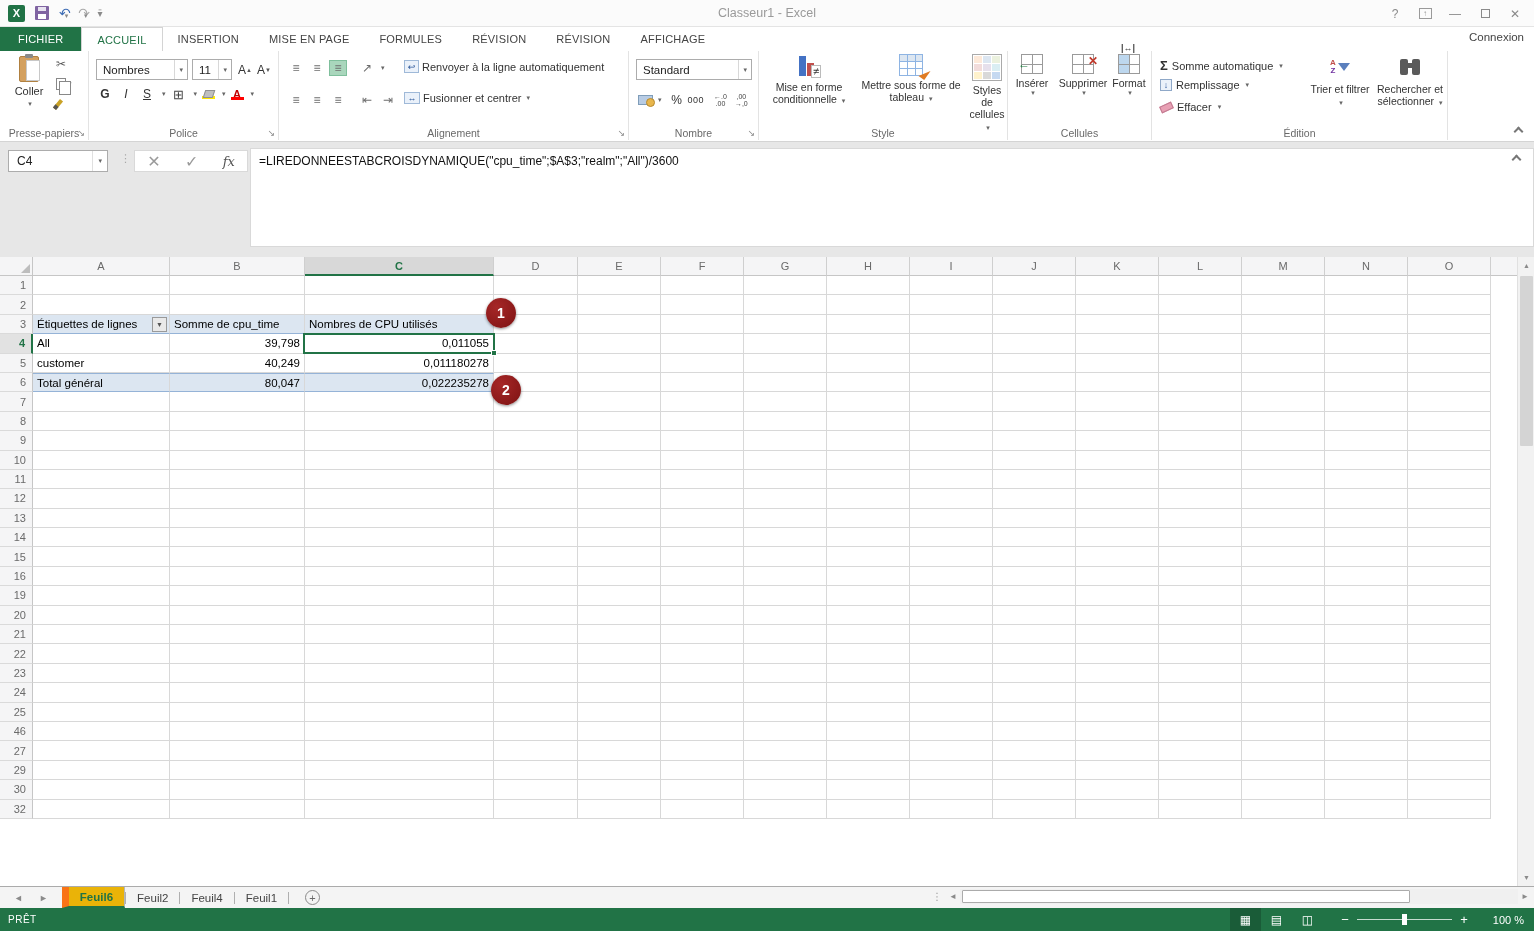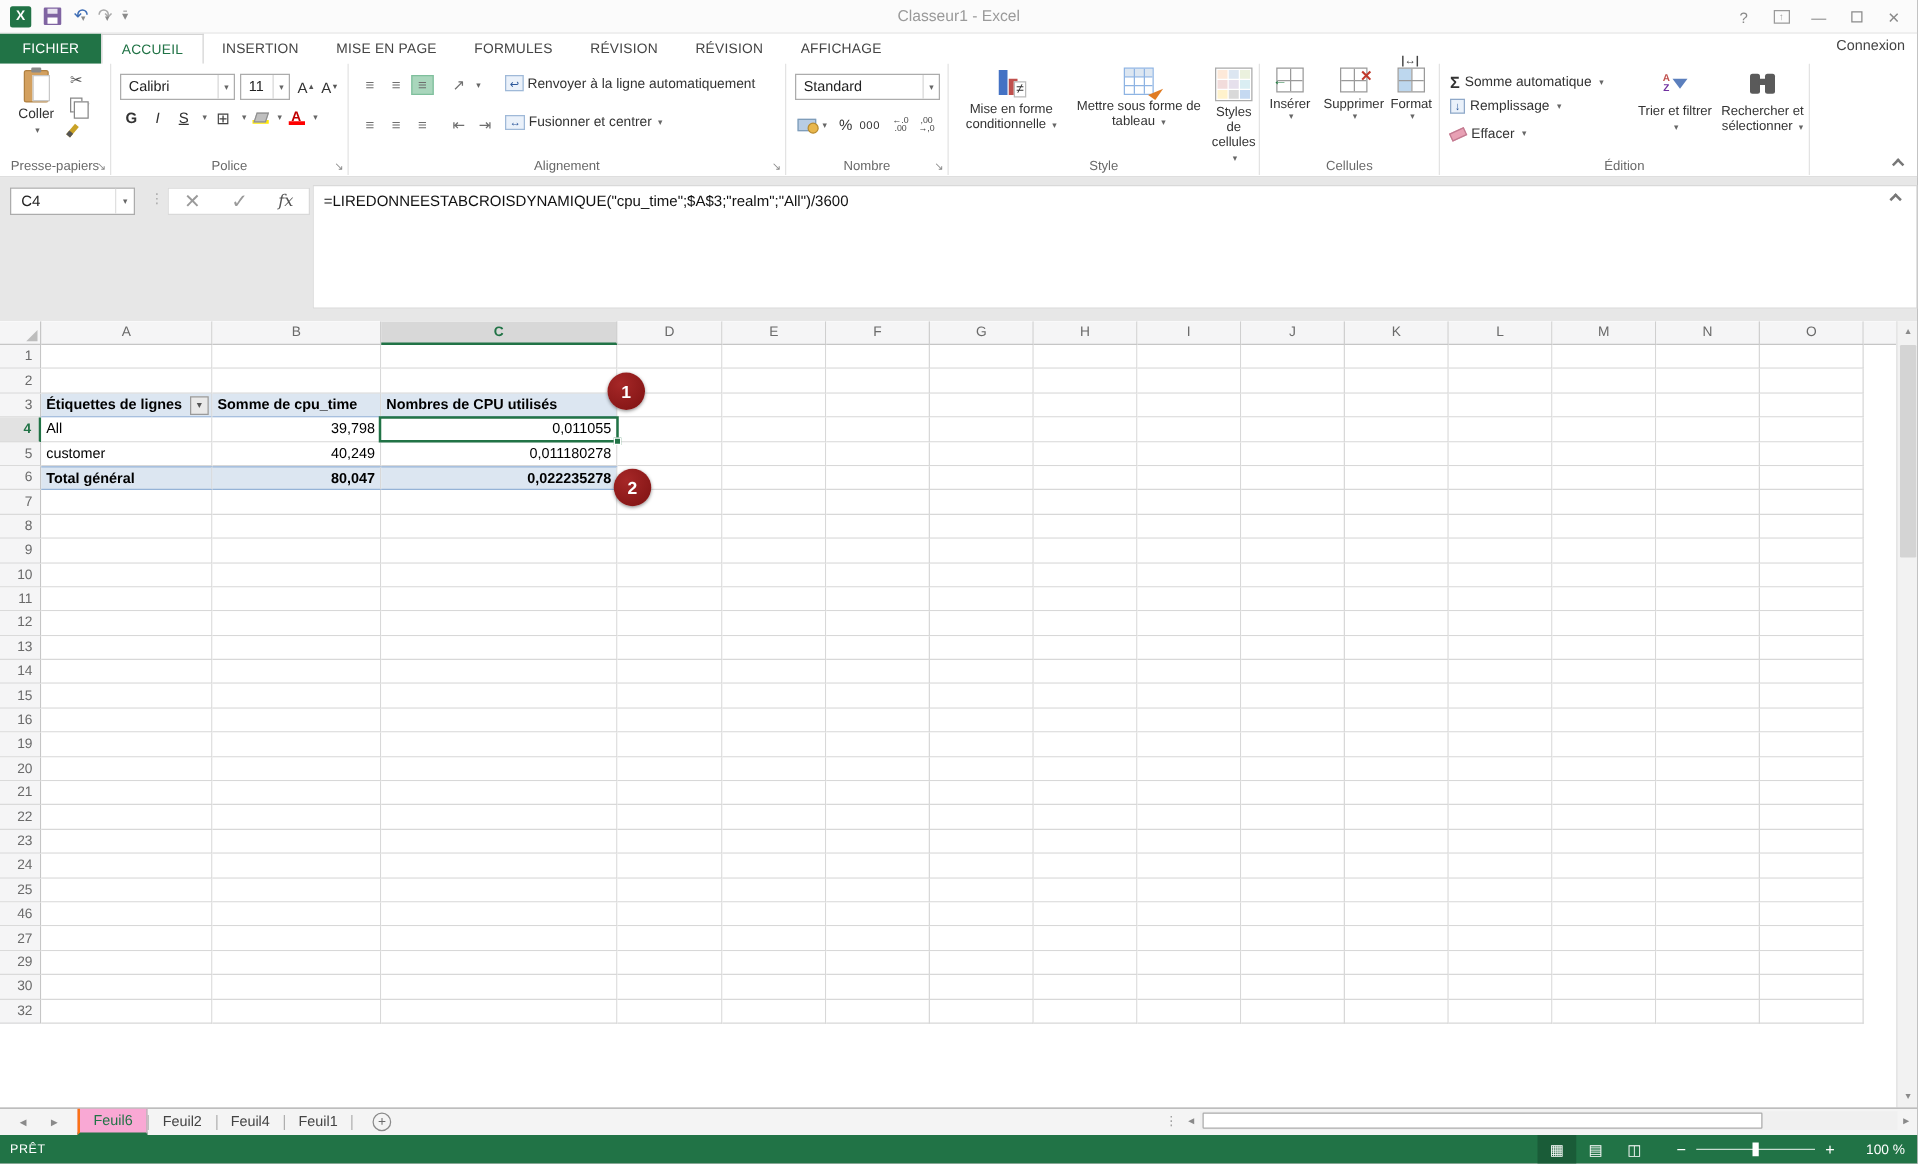--- a/index.html
+++ b/index.html
@@ -124,39 +124,39 @@
   .ghead{display:flex;height:19px}
   .gh{height:19px;background:#F5F5F6;border-right:1px solid #CFCFCF;border-bottom:1px solid #C6C6C6;display:flex;align-items:center;justify-content:center;font-size:11px;color:#6A6A6A}
   .gh.sel{background:#D8D8D8;color:#217346;border-bottom:2px solid #217346;font-weight:bold}
   .corner{position:relative;background:#F5F5F6;border-right:1px solid #C6C6C6;border-bottom:1px solid #C6C6C6}
   .corner:after{content:"";position:absolute;right:2px;bottom:2px;border-left:9px solid transparent;border-bottom:9px solid #BDBDBD}
   .grow-line{display:flex;height:19.4px}
   .rh{width:33px;background:#F5F5F6;border-right:1px solid #C6C6C6;border-bottom:1px solid #DADADA;font-size:11px;color:#6A6A6A;display:flex;align-items:center;justify-content:flex-end;padding-right:6px}
   .rh.sel{background:#E2E2E2;color:#217346;font-weight:bold;border-right:2px solid #217346}
   .gc{position:relative;border-right:1px solid #D8D8D8;border-bottom:1px solid #D8D8D8;background:#fff;font-size:11.5px;color:#000;display:flex;align-items:center;padding:0 4px;overflow:hidden;white-space:nowrap}
   .gc.num{justify-content:flex-end}
-  .gc.b{font-weight:bold}
+  .gc.b{font-weight:normal}
   .gc.pvh{background:#DCE6F1;border-bottom:1px solid #95B3D7}
   .gc.pvt{background:#DCE6F1;border-top:1px solid #95B3D7;border-bottom:1px solid #95B3D7}
   .filterbtn{position:absolute;right:2px;top:2px;width:15px;height:15px;background:#E9E9E9;border:1px solid #9A9A9A;display:flex;align-items:center;justify-content:center;font-size:7px;color:#555}
   .selection{position:absolute;left:303px;top:76px;width:192px;height:21px;border:2px solid #217346;pointer-events:none}
   .selection .handle{position:absolute;right:-4px;bottom:-4px;width:6px;height:6px;background:#217346;border:1px solid #fff}
   .anno{position:absolute;width:30px;height:30px;border-radius:50%;background:radial-gradient(circle at 35% 30%,#A62727,#7D1212);color:#fff;font-weight:bold;font-size:14px;display:flex;align-items:center;justify-content:center;box-shadow:0 1px 3px rgba(0,0,0,.45);z-index:6}
 
   
   .vscroll{position:absolute;right:0;top:257px;width:17px;height:629px;background:#F2F2F2;border-left:1px solid #E0E0E0}
   .vs-up,.vs-dn{position:absolute;left:0;width:17px;height:17px;display:flex;align-items:center;justify-content:center;color:#8A8A8A;font-size:7px}
   .vs-up{top:0}.vs-dn{bottom:0}
   .vs-thumb{position:absolute;left:2px;top:19px;width:13px;height:170px;background:#D4D4D4;border-radius:1px}
 
   
   .sheetbar{position:absolute;left:0;top:886px;width:100%;height:22px;background:#F4F4F4;border-top:1px solid #ABABAB;display:flex;align-items:stretch;font-size:11.5px}
   .snav{display:flex;align-items:center;gap:16px;padding:0 14px;color:#8A8A8A;font-size:9px}
   .stab{display:flex;align-items:center;padding:0 11px;color:#444;position:relative}
-  .stab.active{background:#f9a8d4;color:#217346;font-weight:normal;border-left:2px solid #f97316;border-right:1px solid #B7B7B7;border-bottom:2px solid #217346}
+  .stab.active{background:#eab308;color:#217346;font-weight:bold;border-left:7px solid #f97316;border-right:1px solid #B7B7B7;border-bottom:2px solid #217346}
   .ssep{width:1px;height:12px;background:#AFAFAF;align-self:center}
   .addsheet{width:15px;height:15px;border:1px solid #8A8A8A;border-radius:50%;color:#6A6A6A;font-size:11px;display:flex;align-items:center;justify-content:center;align-self:center;margin-left:16px}
   .hscroll{position:absolute;right:2px;top:888px;width:600px;height:17px;display:flex;align-items:center}
   .hs-dots{color:#9A9A9A;font-size:10px;margin-right:4px}
   .hs-arrow{width:14px;height:15px;display:flex;align-items:center;justify-content:center;color:#8A8A8A;font-size:8px}
   .hs-track{flex:1;height:15px;background:#F0F0F0;position:relative}
   .hs-thumb{position:absolute;left:2px;top:1px;height:13px;width:448px;background:#fff;border:1px solid #ABABAB;border-radius:1px}
 
   
   .statusbar{position:absolute;left:0;top:908px;width:100%;height:23px;background:#217346;color:#fff;display:flex;align-items:center}
@@ -228,21 +228,21 @@
         <span class="mini-row">
             <span class="fpaint"></span>
           </span>
       </div>
       <div class="glabel">Presse-papiers</div>
       <span class="lnch">↘</span>
     </div>
 
     <div class="rgroup" style="left:89px;width:190px">
       <div class="selbox" style="left:7px;top:8px;width:92px">
-          <span>Calibri</span>
+          <span>Nombres</span>
           <span class="dd">▾</span>
         </div>
       <div class="selbox" style="left:103px;top:8px;width:40px">
           <span>11</span>
           <span class="dd">▾</span>
         </div>
       <span class="fbtn growA" style="position:absolute;left:148px;top:10px">
           <span>A</span>
           <sup>▲</sup>
         </span>

